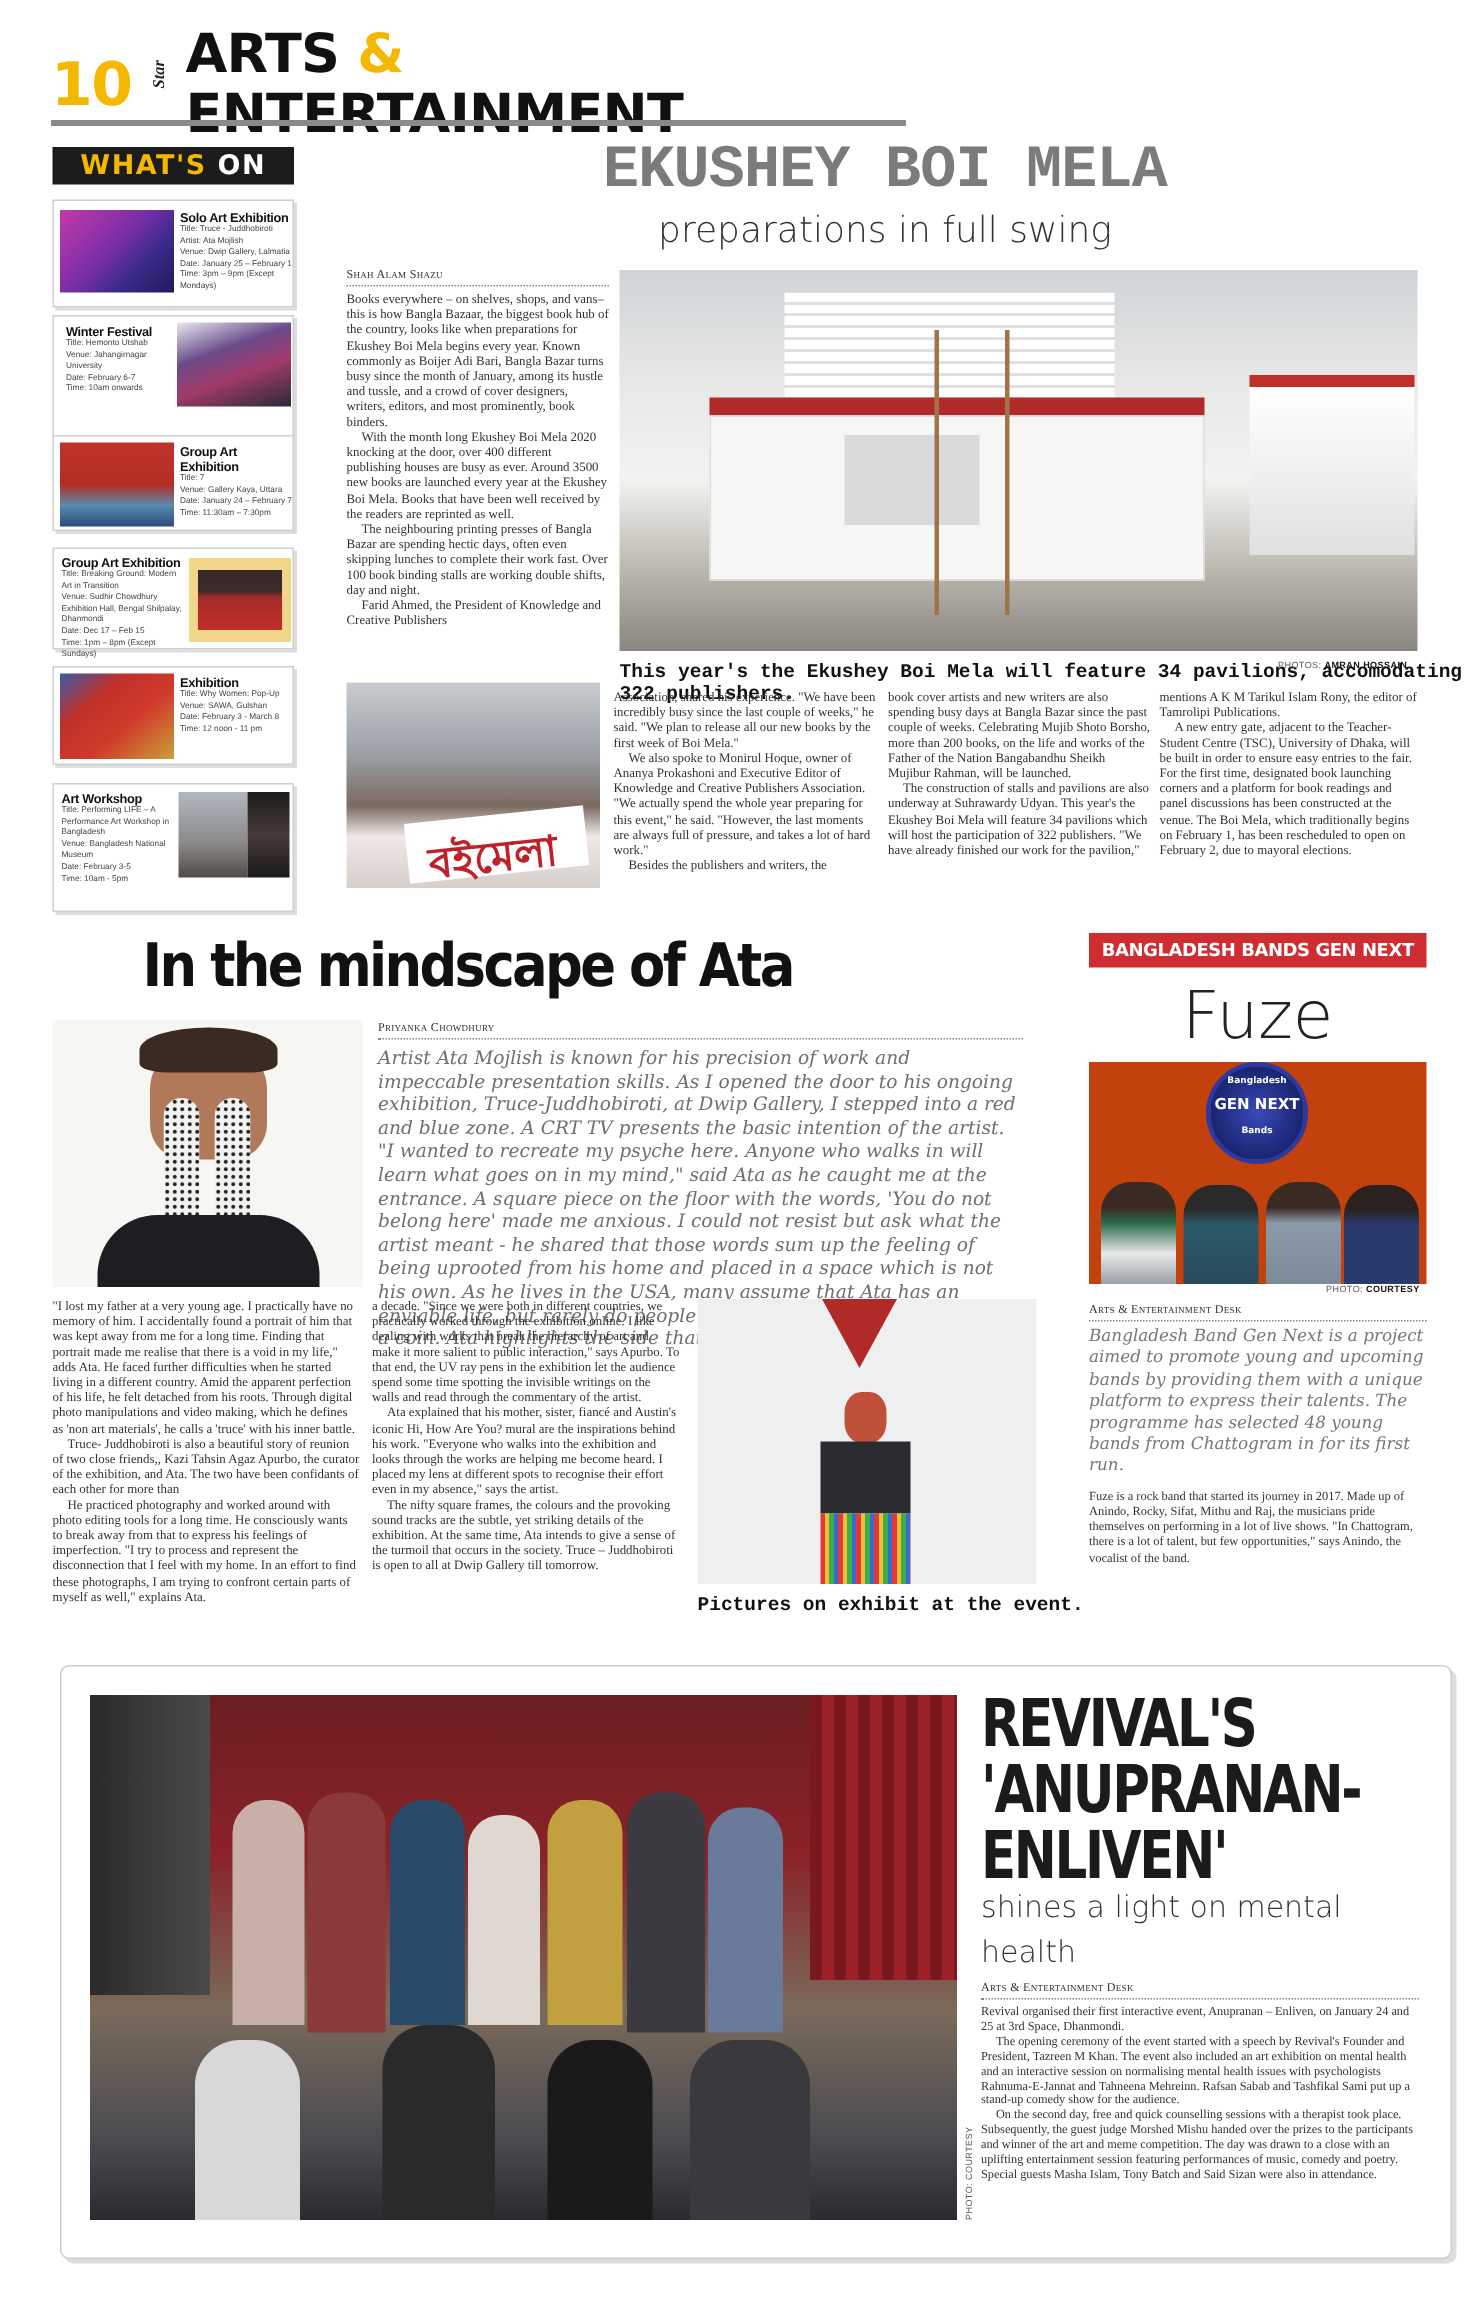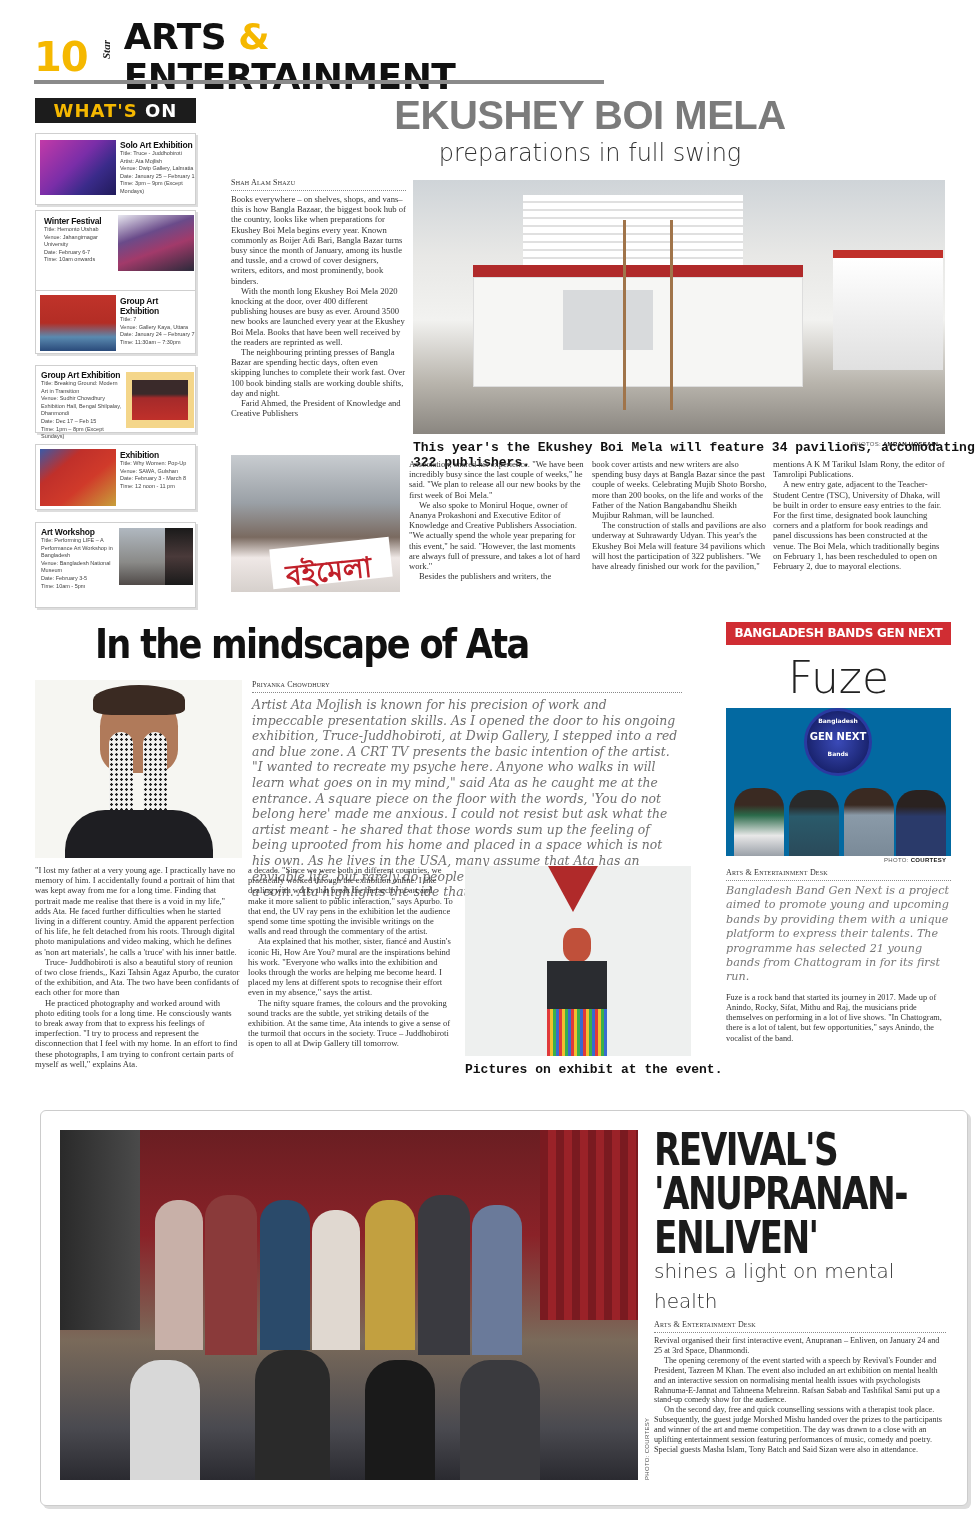--- a/index.html
+++ b/index.html
@@ -13,21 +13,21 @@
 #mast .amp{color:#f5b800}
 #mastrule{left:34px;top:80px;width:570px;height:4px;background:#8a8a8a}
 
 #wo-head{left:35px;top:98px;width:161px;height:25px;background:#1c1c1c;text-align:center;font-family:"DejaVu Sans",sans-serif;font-weight:bold;font-size:18px;line-height:25px;letter-spacing:1px;color:#f5b800}
 #wo-head .on{color:#fff}
 .wo-card{position:absolute;left:35px;width:161px;border:1px solid #cfcfcf;box-shadow:2px 2px 0 #ddd;background:#fff}
 .wo-img{position:absolute;width:76px;height:55px}
 .wo-txt{position:absolute;font-family:"Liberation Sans",sans-serif;font-size:5.5px;line-height:7.6px;color:#444;width:78px}
 .wo-txt b{display:block;font-size:8.5px;line-height:10px;color:#111;letter-spacing:-0.2px}
 
-#h1{left:370px;top:92px;width:440px;text-align:center;font-family:Liberation Sans, sans-serif;font-weight:bold;font-size:40px;line-height:46px;color:#7b7b7b;letter-spacing:-0.5px}
+#h1{left:370px;top:92px;width:440px;text-align:center;font-family:Liberation Mono, monospace;font-weight:bold;font-size:40px;line-height:46px;color:#7b7b7b;letter-spacing:-0.5px}
 #h1sub{left:370px;top:137px;width:440px;text-align:center;font-family:"DejaVu Sans",sans-serif;font-size:24px;line-height:32px;color:#333;font-weight:300}
 .byline{font-family:"Liberation Serif",serif;font-variant:small-caps;font-size:8px;color:#333;letter-spacing:0.2px;border-bottom:1px dotted #888;padding-bottom:3px}
 .body-txt{font-family:"Liberation Serif",serif;font-size:8.6px;line-height:10.2px;color:#333;text-align:left}
 .body-txt p{text-indent:10px}
 .body-txt p.first{text-indent:0}
 
 .photo{position:absolute;overflow:hidden}
 .caption{font-family:Liberation Mono, monospace;font-weight:bold;font-size:13px;color:#111}
 .credit{font-family:"Liberation Sans",sans-serif;font-size:6px;color:#555;letter-spacing:0.3px}
 .credit b{color:#111}
@@ -197,36 +197,36 @@
 <div class="photo" style="left:465px;top:866px;width:226px;height:190px;background:#eef0ef">
   <div class="abs" style="left:83px;top:0;width:50px;height:46px;background:#b02a2a;clip-path:polygon(0 0,100% 0,50% 100%)"></div>
   <div class="abs" style="left:98px;top:62px;width:28px;height:34px;background:#c0503a;border-radius:40%"></div>
   <div class="abs" style="left:82px;top:95px;width:60px;height:48px;background:#2a2c30"></div>
   <div class="abs" style="left:82px;top:143px;width:60px;height:47px;background:repeating-linear-gradient(90deg,#e03a3a 0 3px,#f0c030 3px 6px,#3ab04a 6px 9px,#3a6ad0 9px 12px)"></div>
 </div>
 <div class="abs caption" style="left:465px;top:1062px">Pictures on exhibit at the event.</div>
 
 <div id="band-tag" class="abs">BANGLADESH BANDS GEN NEXT</div>
 <div id="fuze" class="abs">Fuze</div>
-<div class="photo" style="left:726px;top:708px;width:225px;height:148px;background:#0369a1">
+<div class="photo" style="left:726px;top:708px;width:225px;height:148px;background:#c2410c">
   <div class="abs" style="left:78px;top:0;width:68px;height:68px;border-radius:50%;background:radial-gradient(circle,#3a4ab8 0%,#1a2470 70%);border:3px solid #2a3aa0;text-align:center">
     <div style="font-family:'DejaVu Sans',sans-serif;font-size:6px;color:#fff;font-weight:bold;margin-top:6px">Bangladesh</div>
     <div style="font-family:'DejaVu Sans',sans-serif;font-size:10px;color:#fff;font-weight:bold;margin-top:8px;line-height:10px">GEN NEXT</div>
     <div style="font-family:'DejaVu Sans',sans-serif;font-size:6px;color:#fff;font-weight:bold;margin-top:8px">Bands</div>
   </div>
   <div class="abs" style="left:8px;top:80px;width:50px;height:68px;background:linear-gradient(180deg,#3a2a22 0%,#3a2a22 25%,#2a6a4a 40%,#e8e8e8 70%,#9aa0a8 100%);border-radius:20px 20px 0 0"></div>
   <div class="abs" style="left:63px;top:82px;width:50px;height:66px;background:linear-gradient(180deg,#2a2a2a 0%,#2a2a2a 25%,#2a5a6a 40%,#2a4a5a 100%);border-radius:20px 20px 0 0"></div>
   <div class="abs" style="left:118px;top:80px;width:50px;height:68px;background:linear-gradient(180deg,#3a2a22 0%,#3a2a22 25%,#8a9aa8 40%,#7a8a98 100%);border-radius:20px 20px 0 0"></div>
   <div class="abs" style="left:170px;top:82px;width:50px;height:66px;background:linear-gradient(180deg,#2a2220 0%,#2a2220 25%,#2a3a6a 40%,#2a3a6a 100%);border-radius:20px 20px 0 0"></div>
 </div>
 <div class="abs credit" style="left:884px;top:857px"><span>PHOTO: </span><b>COURTESY</b></div>
 
 <div class="abs" style="left:726px;top:868px;width:225px">
   <div class="byline">Arts &amp; Entertainment Desk</div>
-  <div class="intro" style="margin-top:3px;font-size:11.2px;line-height:14.4px;color:#777">Bangladesh Band Gen Next is a project aimed to promote young and upcoming bands by providing them with a unique platform to express their talents. The programme has selected 21 young bands from Chattogram in for its first run.</div>
+  <div class="intro" style="margin-top:3px;font-size:11.2px;line-height:14.4px;color:#777">Bangladesh Band Gen Next is a project aimed to promote young and upcoming bands by providing them with a unique platform to express their talents. The programme has selected 48 young bands from Chattogram in for its first run.</div>
   <div class="body-txt" style="margin-top:8px;font-size:8.3px">
     <p class="first">Fuze is a rock band that started its journey in 2017. Made up of Anindo, Rocky, Sifat, Mithu and Raj, the musicians pride themselves on performing in a lot of live shows. "In Chattogram, there is a lot of talent, but few opportunities," says Anindo, the vocalist of the band.</p>
   </div>
 </div>
 
 <div id="rev-box" class="abs"></div>
 <div class="photo" style="left:60px;top:1130px;width:578px;height:350px;background:linear-gradient(180deg,#6a1e22 0%,#8a2228 30%,#7a6a5a 60%,#4a4a50 85%,#2a2a30 100%)">
   <div class="abs" style="left:0;top:0;width:80px;height:200px;background:linear-gradient(90deg,#2a2a2a,#4a4a4a)"></div>
   <div class="abs" style="left:480px;top:0;width:98px;height:190px;background:repeating-linear-gradient(90deg,#7a1a20 0 8px,#9a2228 8px 16px)"></div>
   <div class="abs" style="left:95px;top:70px;width:48px;height:150px;background:#c8b0a8;border-radius:22px 22px 0 0"></div>

